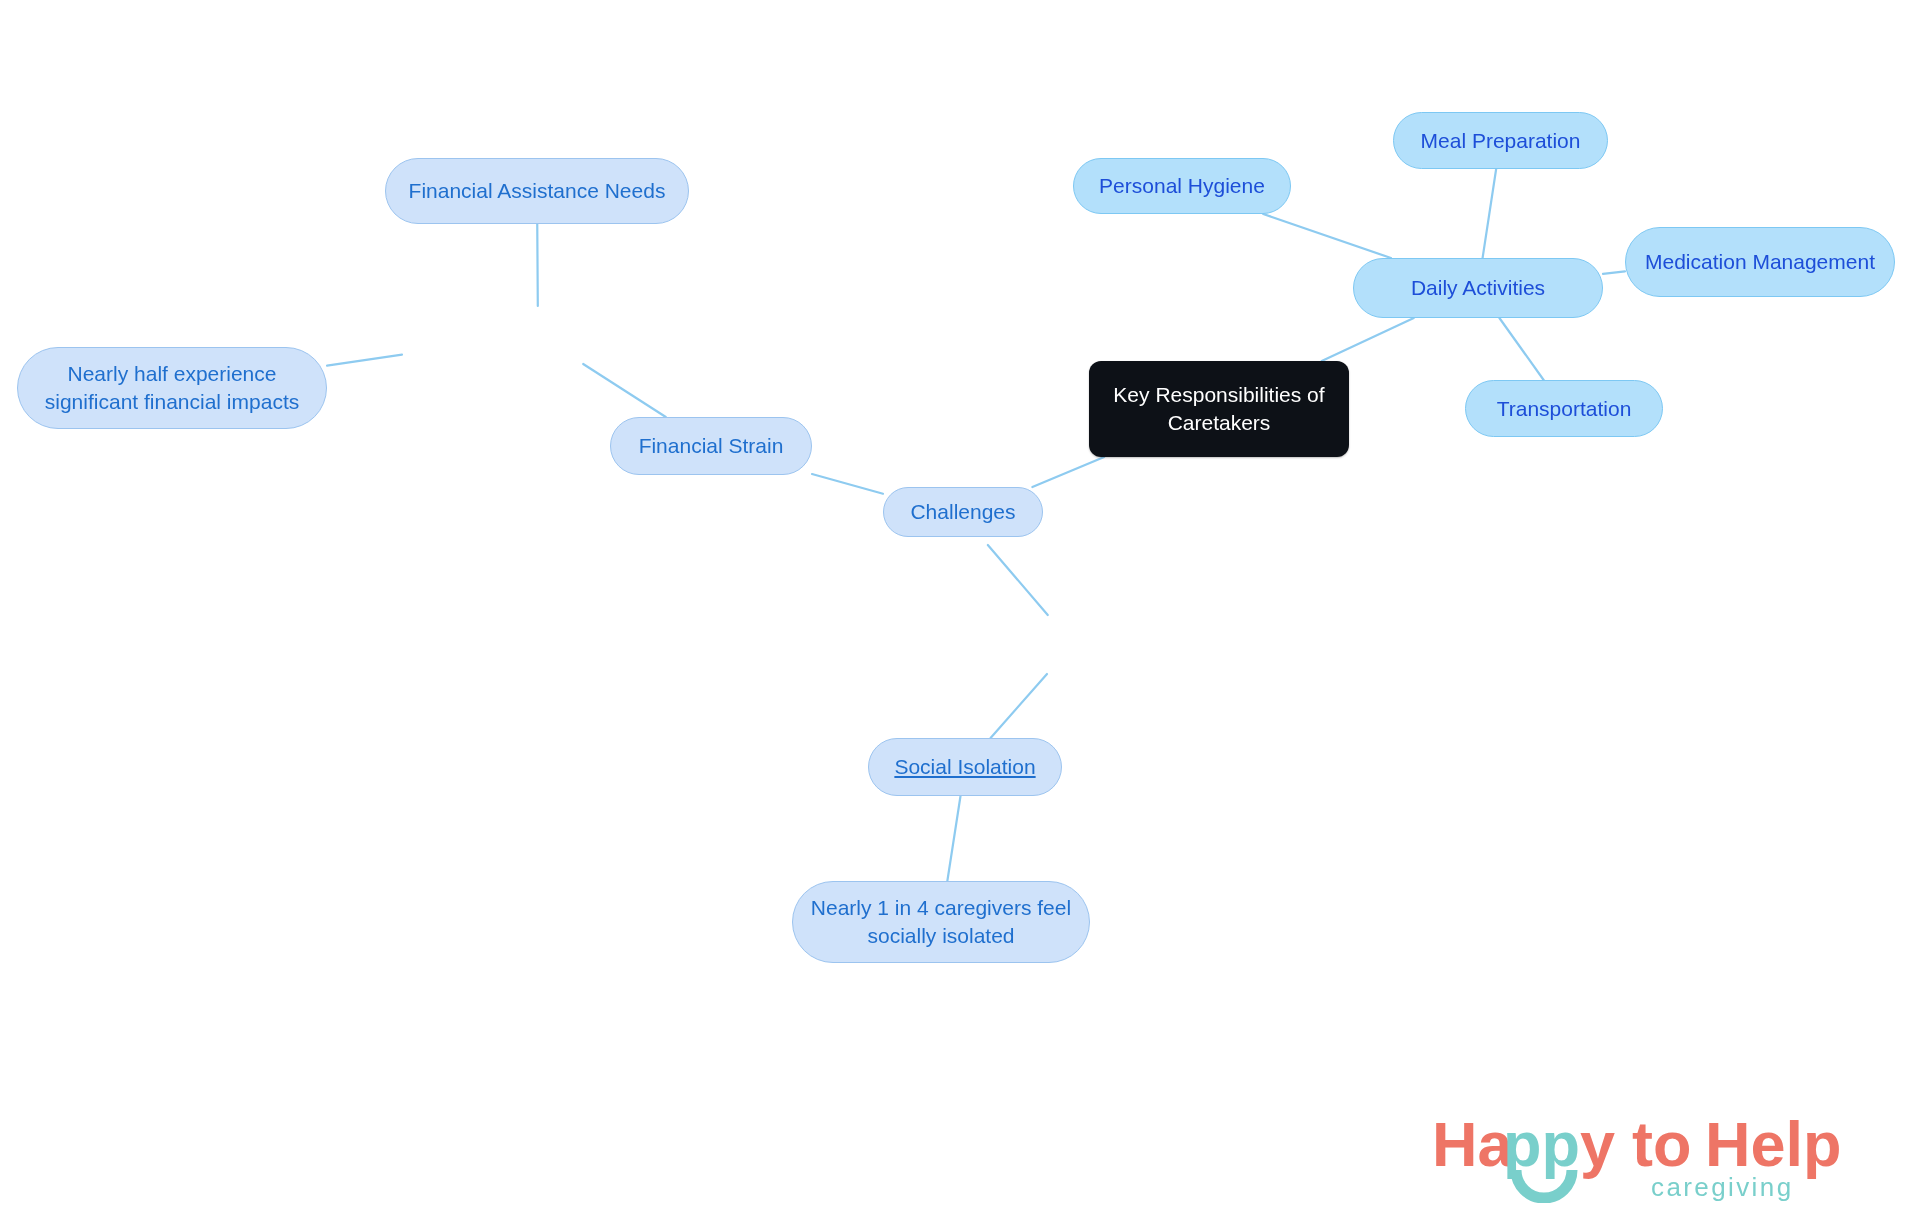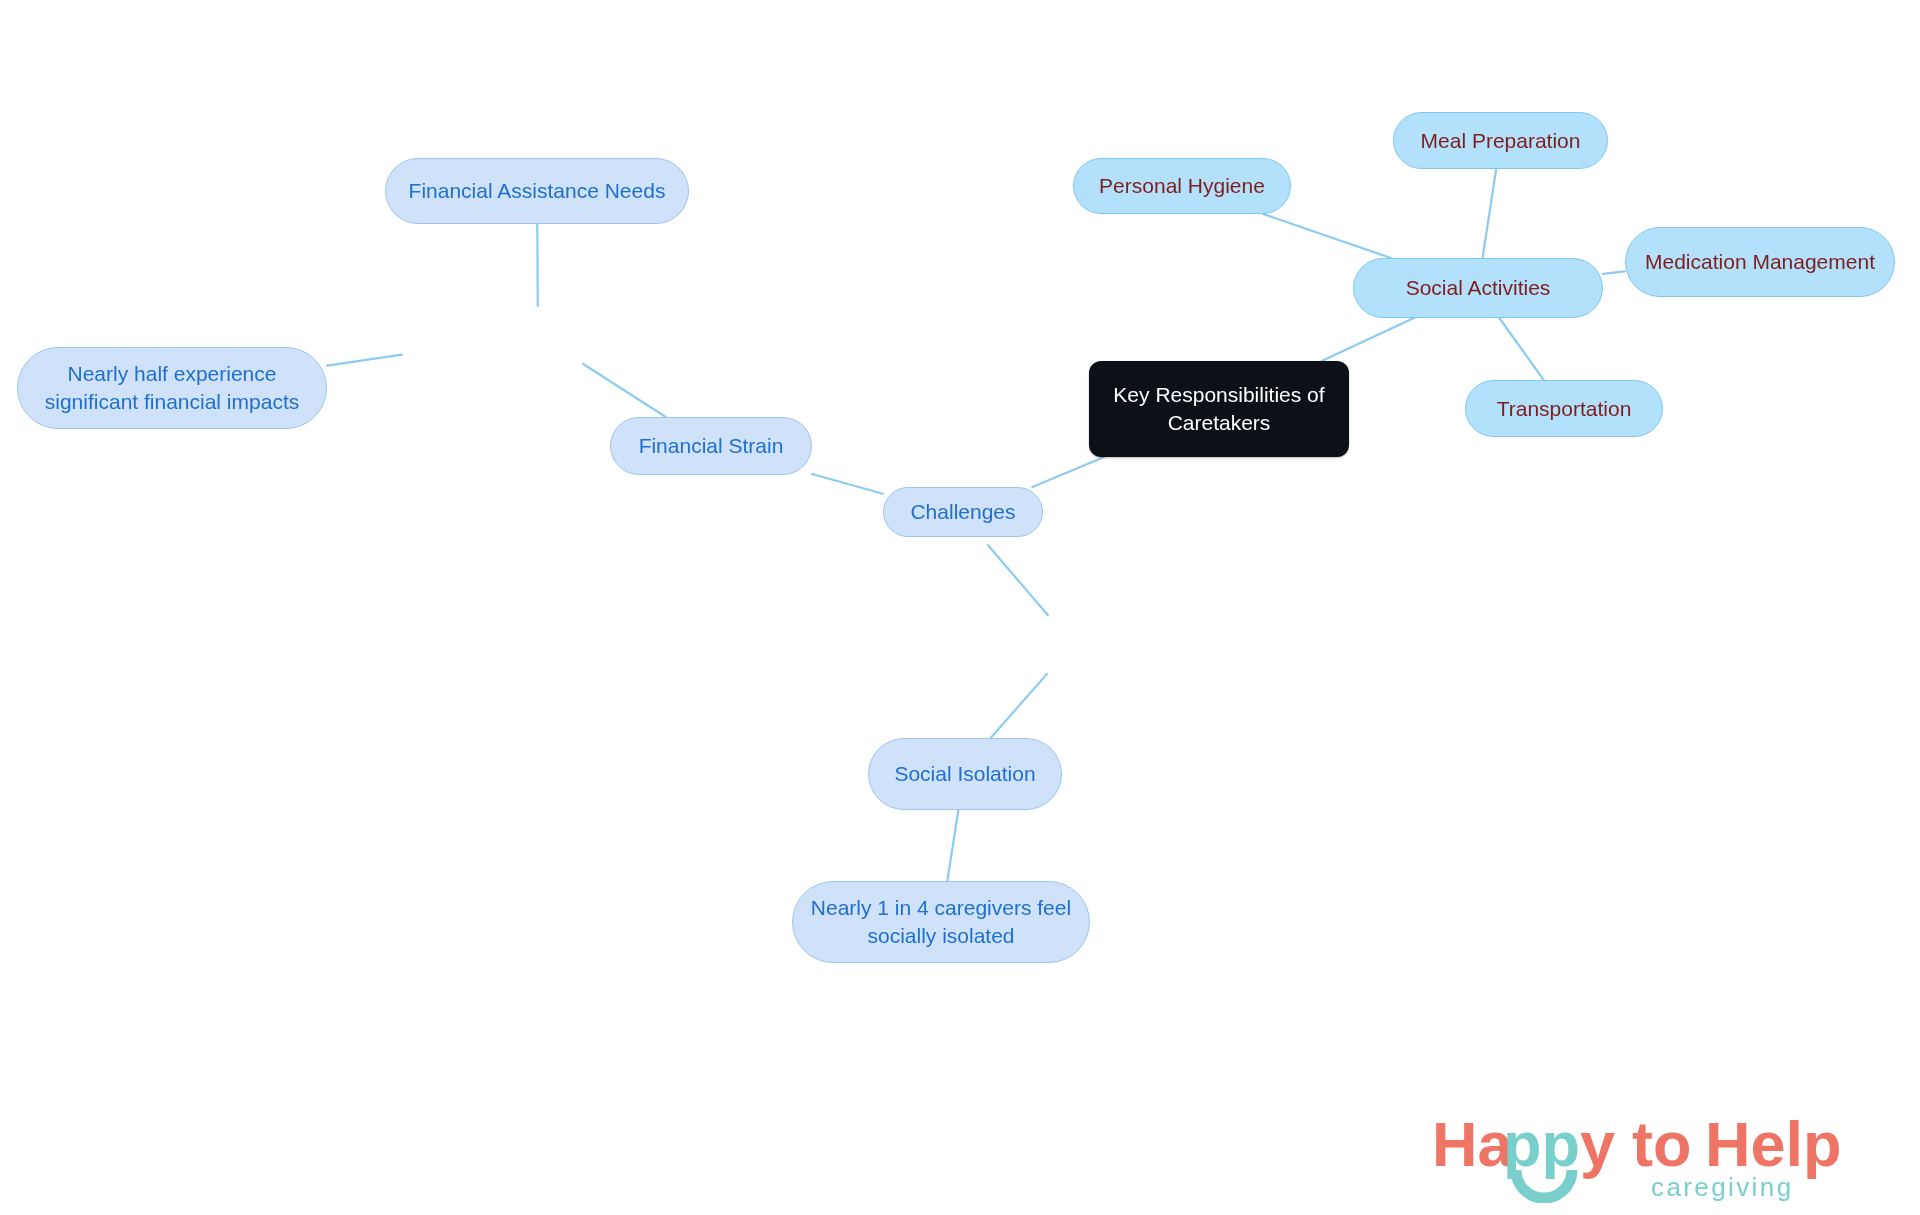--- a/index.html
+++ b/index.html
@@ -41,21 +41,21 @@
   .node-root {
     background: #0d1117;
     color: #ffffff;
     font-size: 21px;
     border-radius: 12px;
     box-shadow: 0 1px 2px rgba(0,0,0,0.25);
   }
   .node-primary {
     background: #b3e0fb;
     border: 1.6px solid #7dc8f3;
-    color: #7f1d1d;
+    color: #1d4ed8;
     font-size: 21px;
   }
   .node-secondary {
     background: #cfe2fa;
     border: 1.6px solid #9cc4ef;
     color: #1f6fce;
     font-size: 21px;
   }
   .logo {
     position: absolute;
@@ -79,31 +79,31 @@
       <line x1="883" y1="493.77777777777777" x2="812" y2="474.05555555555554" stroke="#8ecbf0" stroke-width="2.2" stroke-linecap="round"></line>
       <line x1="665.8018018018018" y1="417" x2="583.1981981981982" y2="364" stroke="#8ecbf0" stroke-width="2.2" stroke-linecap="round"></line>
       <line x1="537.8040540540541" y1="306" x2="537.1959459459459" y2="216" stroke="#8ecbf0" stroke-width="2.2" stroke-linecap="round"></line>
       <line x1="402" y1="354.69398907103823" x2="327" y2="365.55464480874315" stroke="#8ecbf0" stroke-width="2.2" stroke-linecap="round"></line>
       <line x1="987.8249027237354" y1="545" x2="1047.7470817120623" y2="615" stroke="#8ecbf0" stroke-width="2.2" stroke-linecap="round"></line>
       <line x1="1046.9918367346938" y1="674" x2="990.5673469387755" y2="738" stroke="#8ecbf0" stroke-width="2.2" stroke-linecap="round"></line>
       <line x1="960.5096774193548" y1="796" x2="947.3483870967742" y2="881" stroke="#8ecbf0" stroke-width="2.2" stroke-linecap="round"></line>
     </svg>
 <div class="node node-root" style="left: 1089px; top: 361px; width: 260px; height: 96px;">Key Responsibilities of
 Caretakers</div>
-    <div class="node node-primary" style="left: 1353px; top: 258px; width: 250px; height: 60px;">Social Activities</div>
+    <div class="node node-primary" style="left: 1353px; top: 258px; width: 250px; height: 60px;">Daily Activities</div>
     <div class="node node-primary" style="left: 1073px; top: 158px; width: 218px; height: 56px;">Personal Hygiene</div>
     <div class="node node-primary" style="left: 1393px; top: 112px; width: 215px; height: 57px;">Meal Preparation</div>
     <div class="node node-primary" style="left: 1625px; top: 227px; width: 270px; height: 70px;">Medication Management</div>
     <div class="node node-primary" style="left: 1465px; top: 380px; width: 198px; height: 57px;">Transportation</div>
     <div class="node node-secondary" style="left: 883px; top: 487px; width: 160px; height: 50px;">Challenges</div>
     <div class="node node-secondary" style="left: 610px; top: 417px; width: 202px; height: 58px;">Financial Strain</div>
     <div class="node node-secondary" style="left: 385px; top: 158px; width: 304px; height: 66px;">Financial Assistance Needs</div>
     <div class="node node-secondary" style="left: 17px; top: 347px; width: 310px; height: 82px;">Nearly half experience
 significant financial impacts</div>
-    <div class="node node-secondary" style="left: 868px; top: 738px; width: 194px; height: 72px;">Social Isolation</div>
+    <div class="node node-secondary" style="left: 868px; top: 738px; width: 194px; height: 58px; text-decoration: underline;">Social Isolation</div>
     <div class="node node-secondary" style="left: 792px; top: 881px; width: 298px; height: 82px;">Nearly 1 in 4 caregivers feel
 socially isolated</div>
   </div>
 
 <svg class="logo" viewBox="0 0 440 95" xmlns="http://www.w3.org/2000/svg">
   <text x="0" y="58" font-family="'Liberation Sans', sans-serif" font-size="63" font-weight="bold" fill="#ee7566">Ha</text>
   <text x="71" y="58" font-family="'Liberation Sans', sans-serif" font-size="63" font-weight="bold" fill="#79cfcb">pp</text>
   <text x="148" y="58" font-family="'Liberation Sans', sans-serif" font-size="63" font-weight="bold" fill="#ee7566">y</text>
   <path d="M 84 62 A 28 28 0 0 0 140 62" fill="none" stroke="#79cfcb" stroke-width="11" stroke-linecap="butt"></path>
   <text x="200" y="58" font-family="'Liberation Sans', sans-serif" font-size="63" font-weight="bold" fill="#ee7566">to</text>

